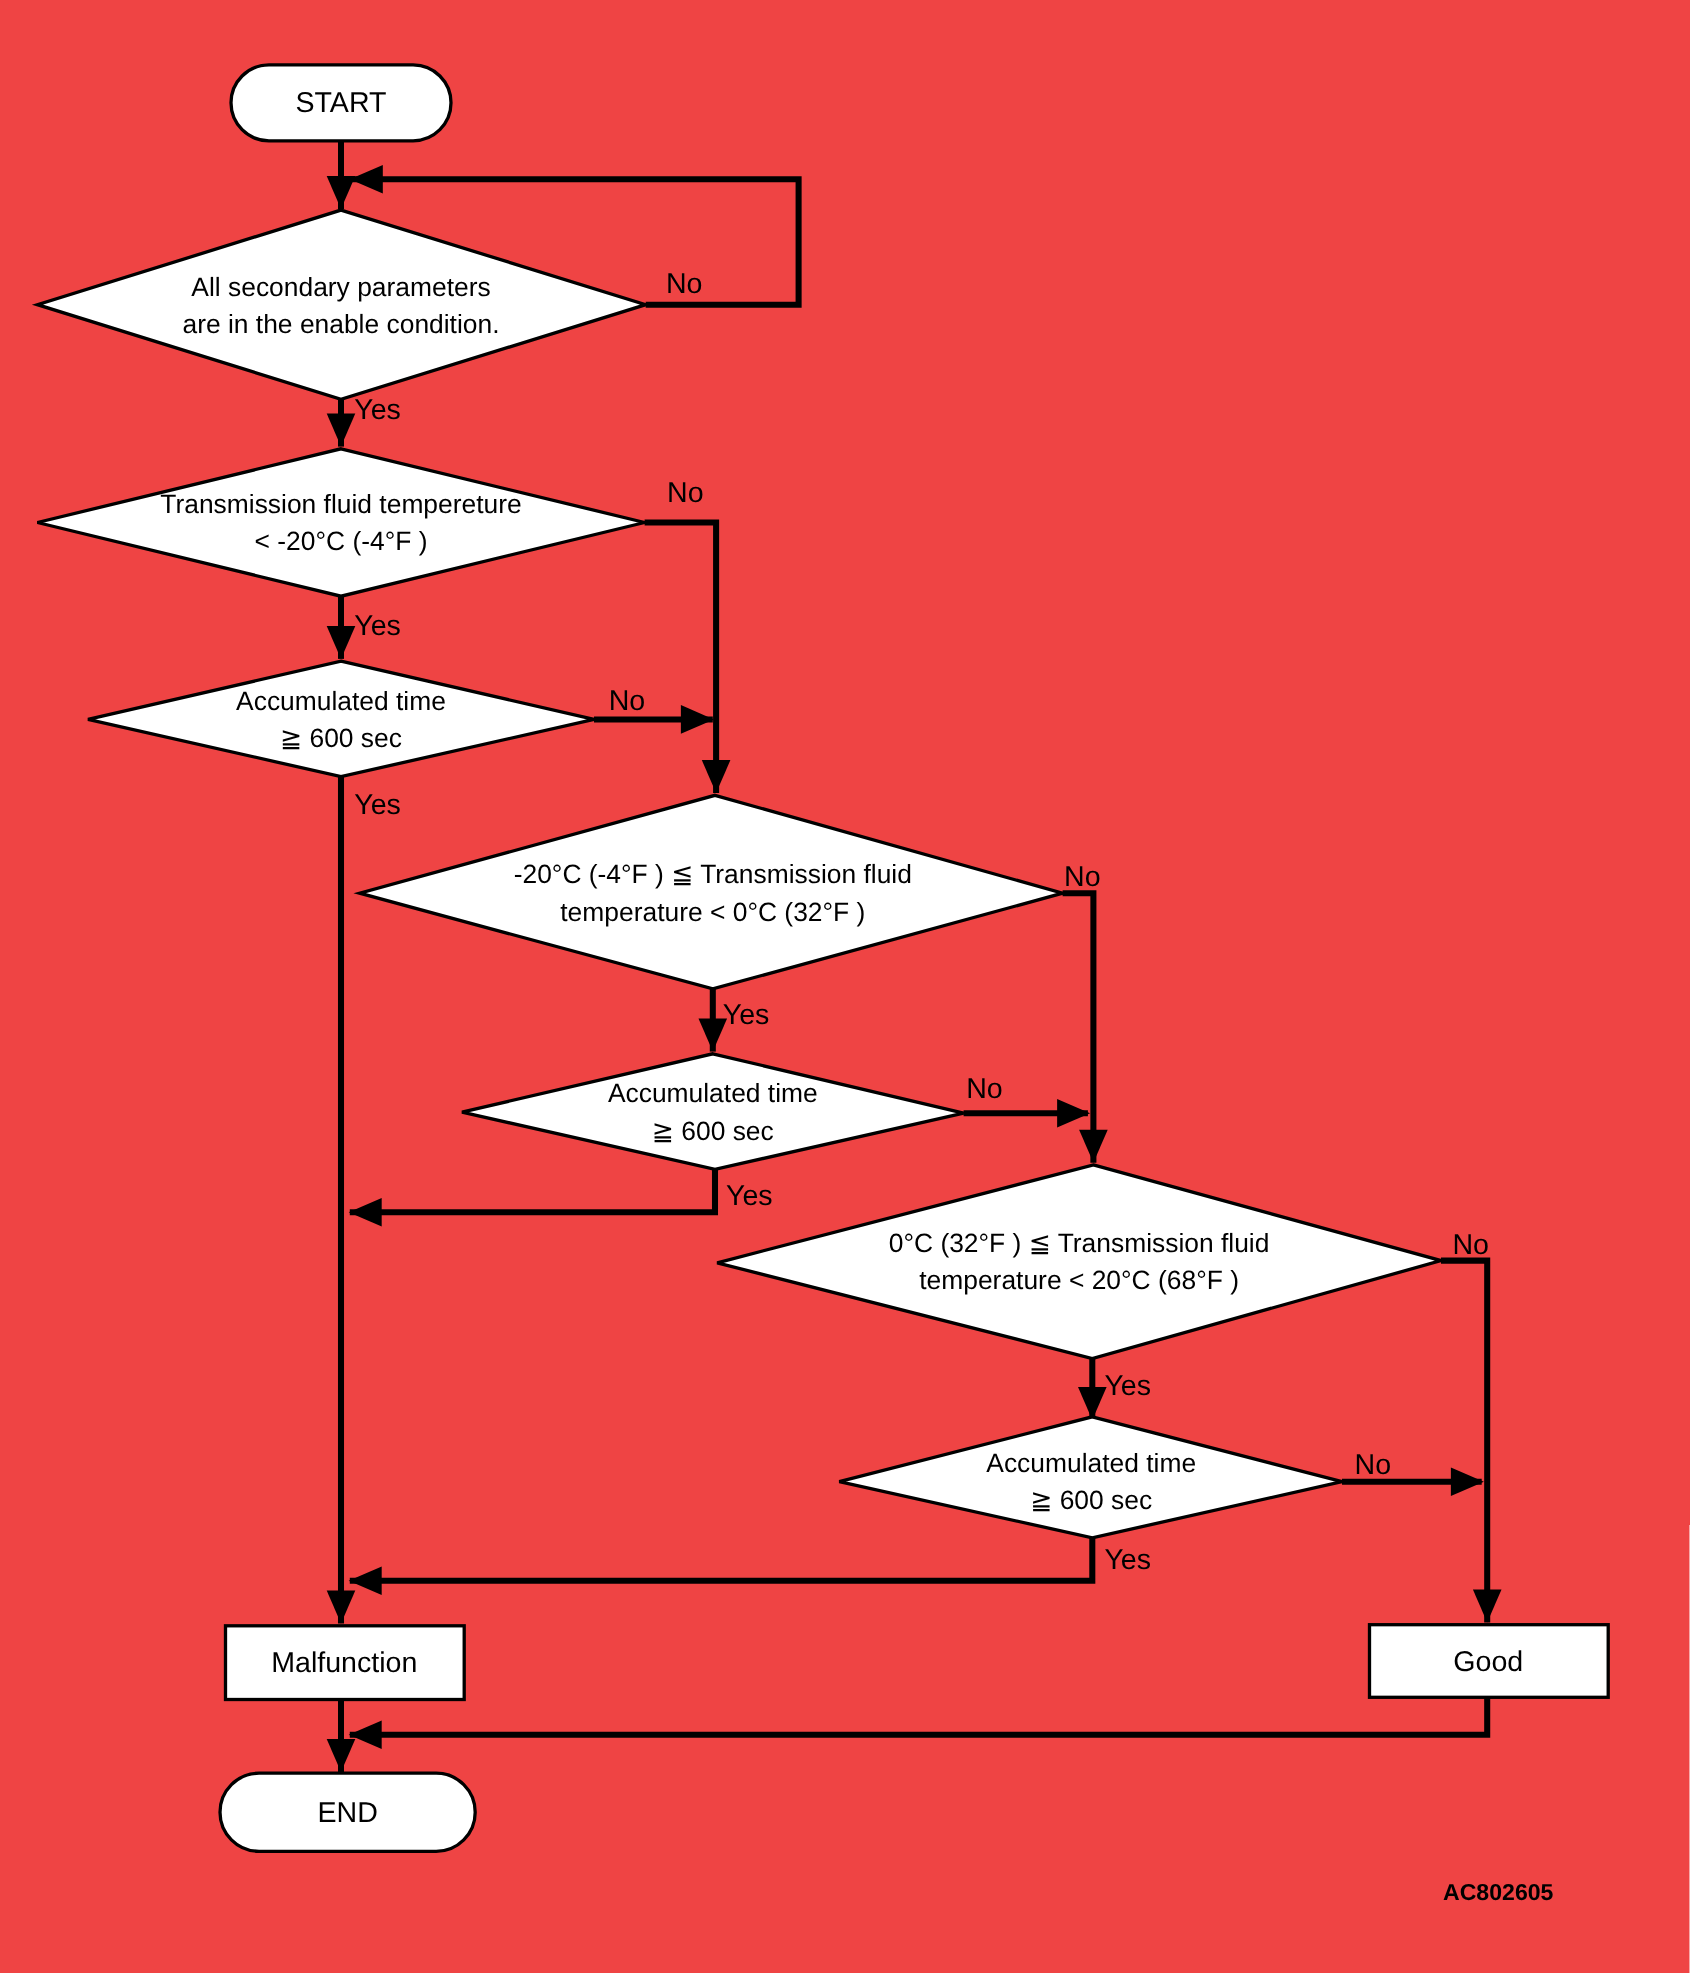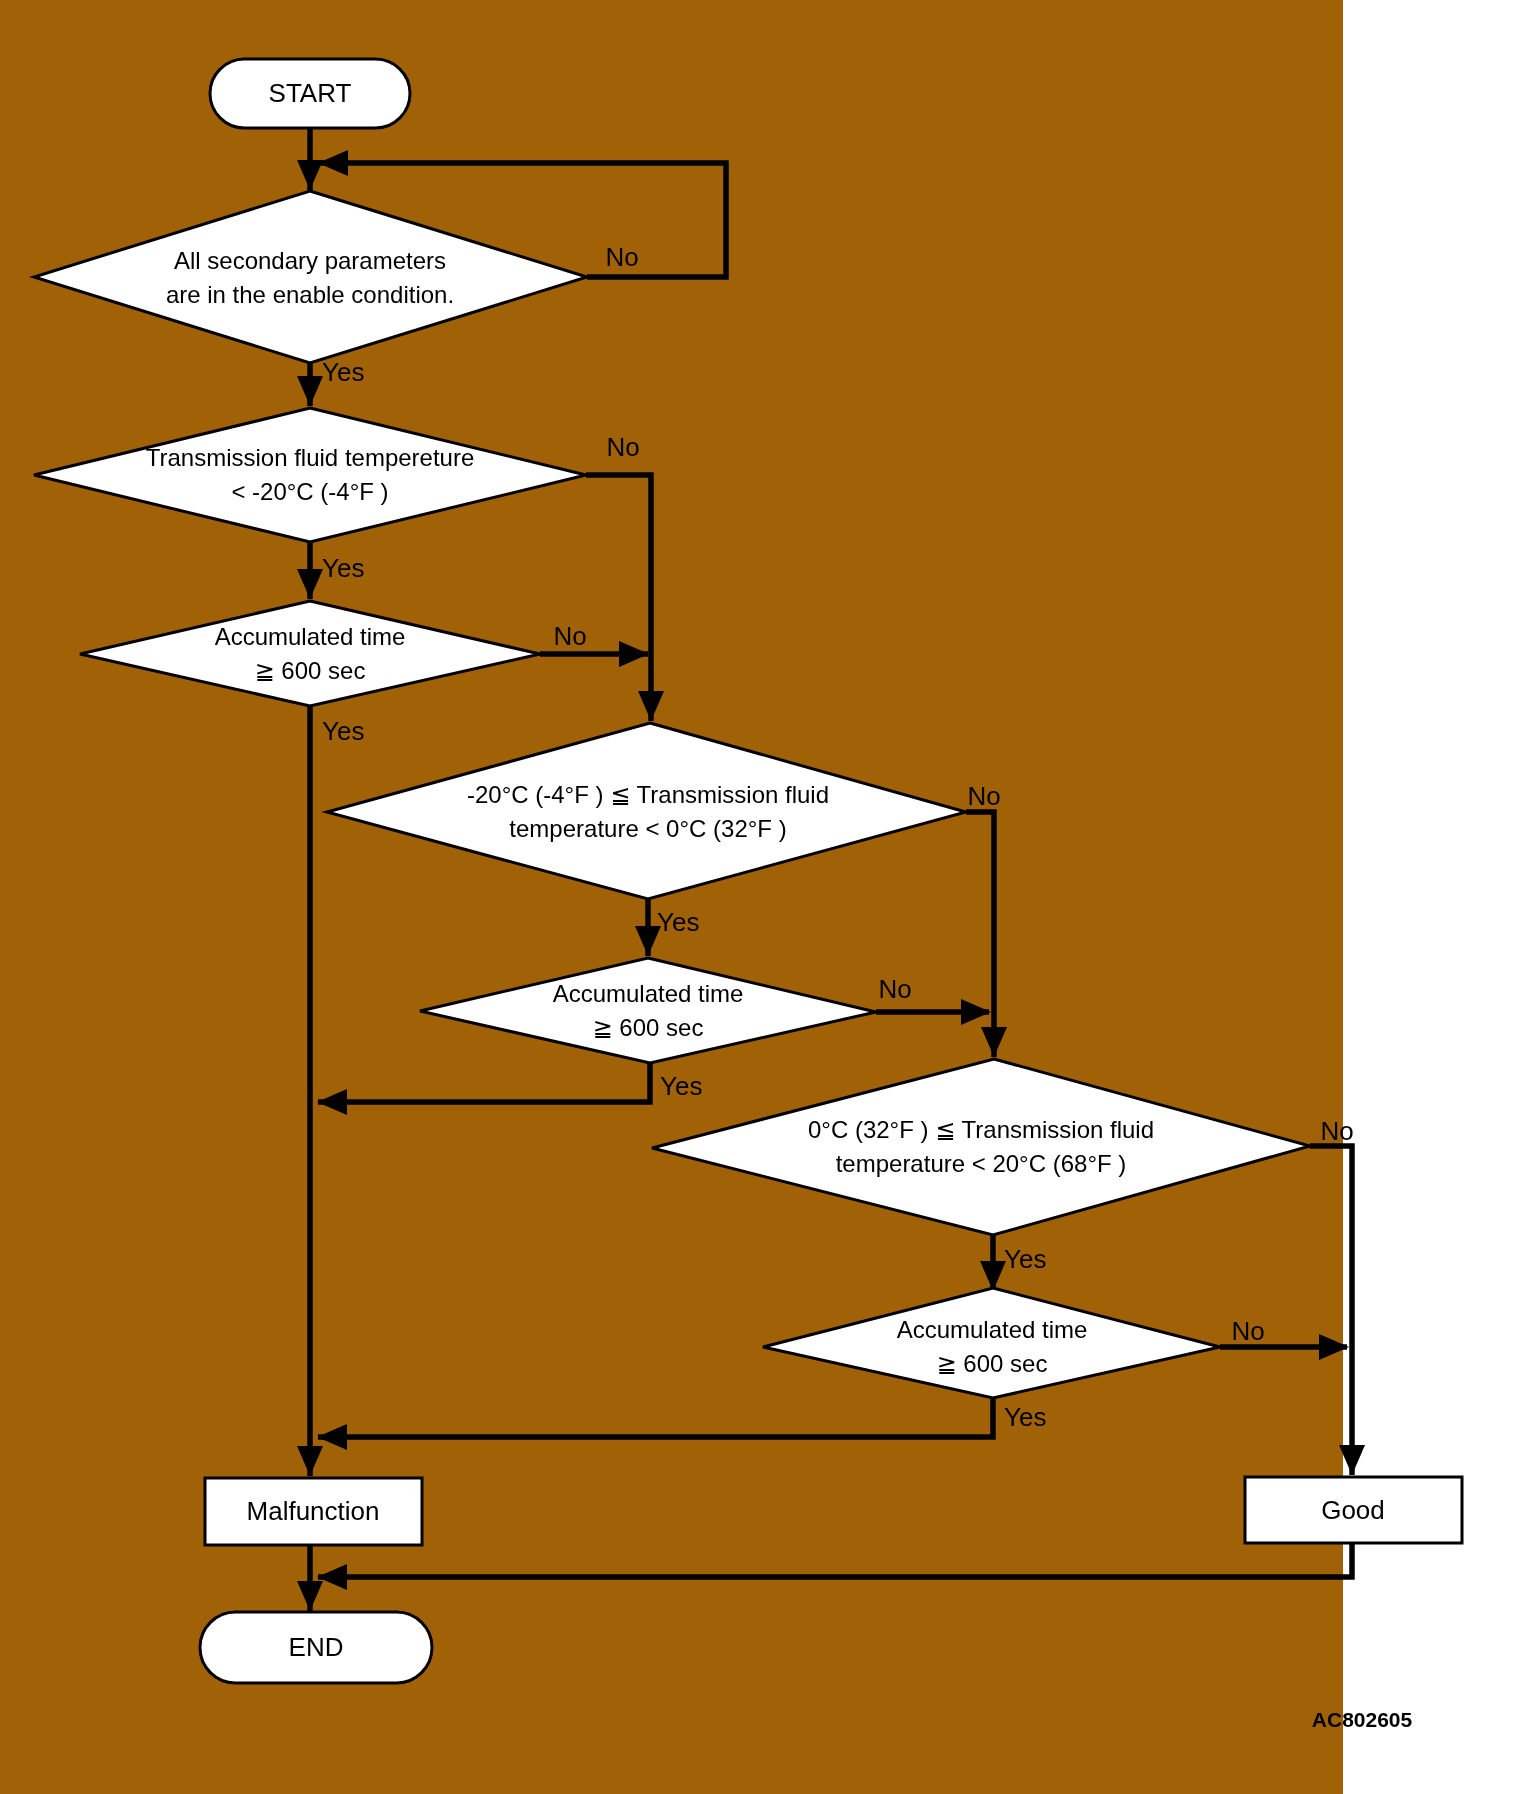--- a/index.html
+++ b/index.html
@@ -1,19 +1,19 @@
 <!DOCTYPE html>
 <html><head>
 <meta charset="utf-8">
 <style>
   html,body{margin:0;padding:0;background:#ffffff;}
   .canvas{
     position:relative;
-    width:1343px;height:1794px;
-    background:#a16207;
+    width:1536px;height:1794px;
+    background:#ef4444;
     font-family:"Liberation Sans","DejaVu Sans",sans-serif;
   }
   svg{display:block;}
   .shape{fill:#ffffff;stroke:#000000;stroke-width:3;}
   .conn{fill:none;stroke:#000000;stroke-width:5.5;}
   .arrow{fill:#000000;stroke:none;}
   .node-text{
     font-family:"Liberation Sans","DejaVu Sans",sans-serif;
     font-size:24px;fill:#000000;text-anchor:middle;
   }

